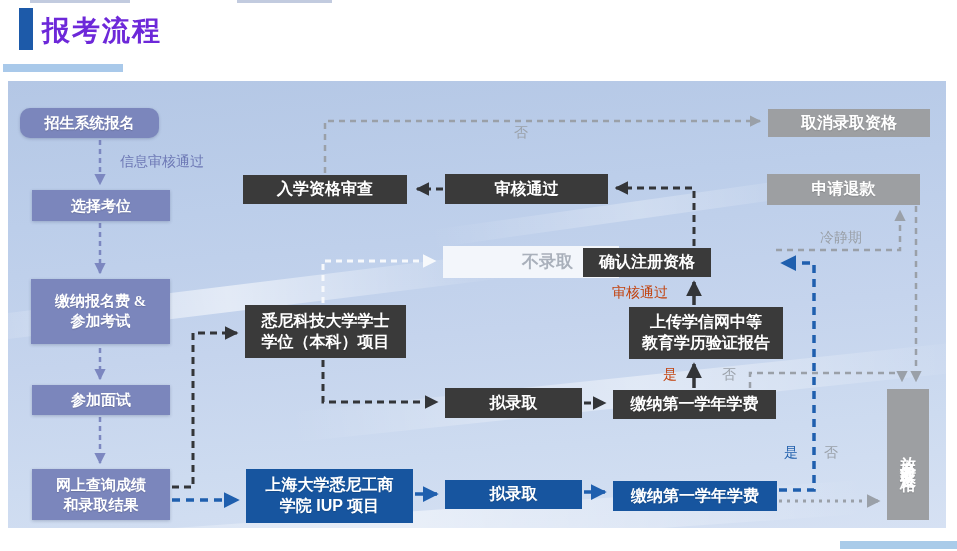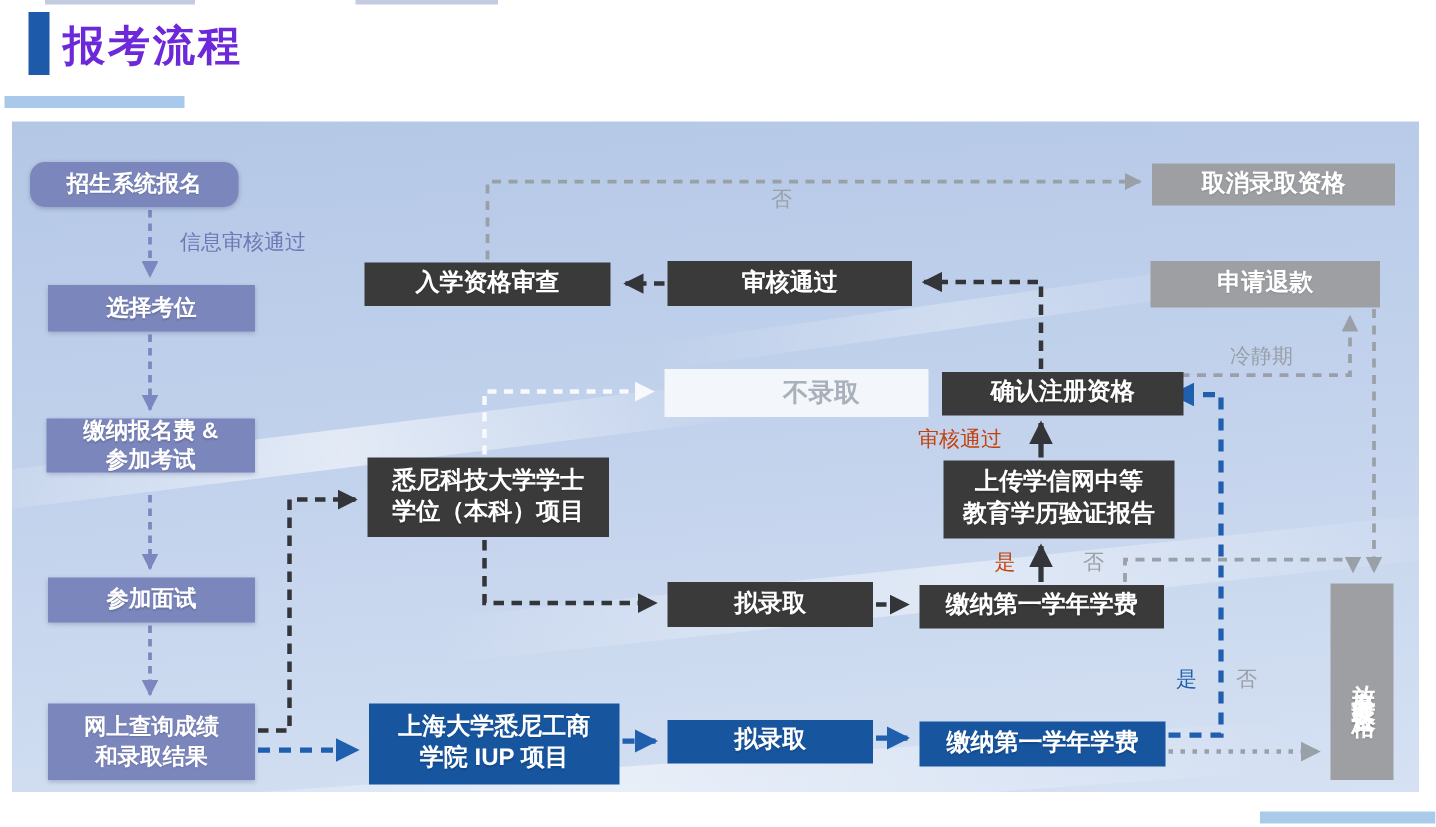--- a/index.html
+++ b/index.html
@@ -104,31 +104,31 @@
     <polyline points="172,500 238,500" fill="none" stroke="#1f5fae" stroke-width="3.5" stroke-dasharray="8 6" marker-end="url(#ah-blue)"></polyline>
     <polyline points="415,494 437,494" fill="none" stroke="#1f5fae" stroke-width="3.5" stroke-dasharray="8 6" marker-end="url(#ah-blue)"></polyline>
     <polyline points="584,492 605,492" fill="none" stroke="#1f5fae" stroke-width="3.5" stroke-dasharray="8 6" marker-end="url(#ah-blue)"></polyline>
     <polyline points="779,490 814,490 814,263 782,263" fill="none" stroke="#1f5fae" stroke-width="3.5" stroke-dasharray="8 6" marker-end="url(#ah-blue)"></polyline>
     <polyline points="779,501 879,501" fill="none" stroke="#9aa0a8" stroke-width="3" stroke-dasharray="3 5" marker-end="url(#ah-gray)"></polyline>
   </svg>
 
 <div id="nodes-layer">
     <div class="node slate" style="left: 20px; top: 108px; width: 139px; height: 30px; border-radius: 10px;">招生系统报名</div>
     <div class="node slate" style="left: 32px; top: 190px; width: 138px; height: 31px;">选择考位</div>
-    <div class="node slate" style="left: 31px; top: 279px; width: 139px; height: 36px;">缴纳报名费 &amp;
+    <div class="node slate" style="left: 31px; top: 279px; width: 139px; height: 65px; font-family: Liberation Serif, serif;">缴纳报名费 &amp;
 参加考试</div>
     <div class="node slate" style="left: 32px; top: 385px; width: 138px; height: 30px;">参加面试</div>
     <div class="node slate" style="left: 32px; top: 469px; width: 138px; height: 51px;">网上查询成绩
 和录取结果</div>
     <div class="node dark" style="left: 243px; top: 175px; width: 164px; height: 29px;">入学资格审查</div>
     <div class="node dark" style="left: 445px; top: 174px; width: 163px; height: 30px;">审核通过</div>
     <div class="node gray" style="left: 768px; top: 109px; width: 162px; height: 28px;">取消录取资格</div>
     <div class="node gray" style="left: 767px; top: 174px; width: 153px; height: 31px;">申请退款</div>
     <div class="node light" style="left: 443px; top: 246px; width: 143px; height: 32px;">不录取</div>
-    <div class="node dark" style="left: 628px; top: 248px; width: 161px; height: 29px;">确认注册资格</div>
+    <div class="node dark" style="left: 583px; top: 248px; width: 128px; height: 29px;">确认注册资格</div>
     <div class="node dark" style="left: 245px; top: 305px; width: 161px; height: 53px;">悉尼科技大学学士
 学位（本科）项目</div>
     <div class="node dark" style="left: 613px; top: 307px; width: 154px; height: 52px; margin-left: 16px;">上传学信网中等
 教育学历验证报告</div>
     <div class="node dark" style="left: 445px; top: 388px; width: 137px; height: 30px;">拟录取</div>
     <div class="node dark" style="left: 613px; top: 390px; width: 163px; height: 29px;">缴纳第一学年学费</div>
     <div class="node blue" style="left: 246px; top: 469px; width: 167px; height: 54px;">上海大学悉尼工商
 学院 IUP 项目</div>
     <div class="node blue" style="left: 445px; top: 480px; width: 137px; height: 29px;">拟录取</div>
     <div class="node blue" style="left: 613px; top: 481px; width: 164px; height: 30px;">缴纳第一学年学费</div>

